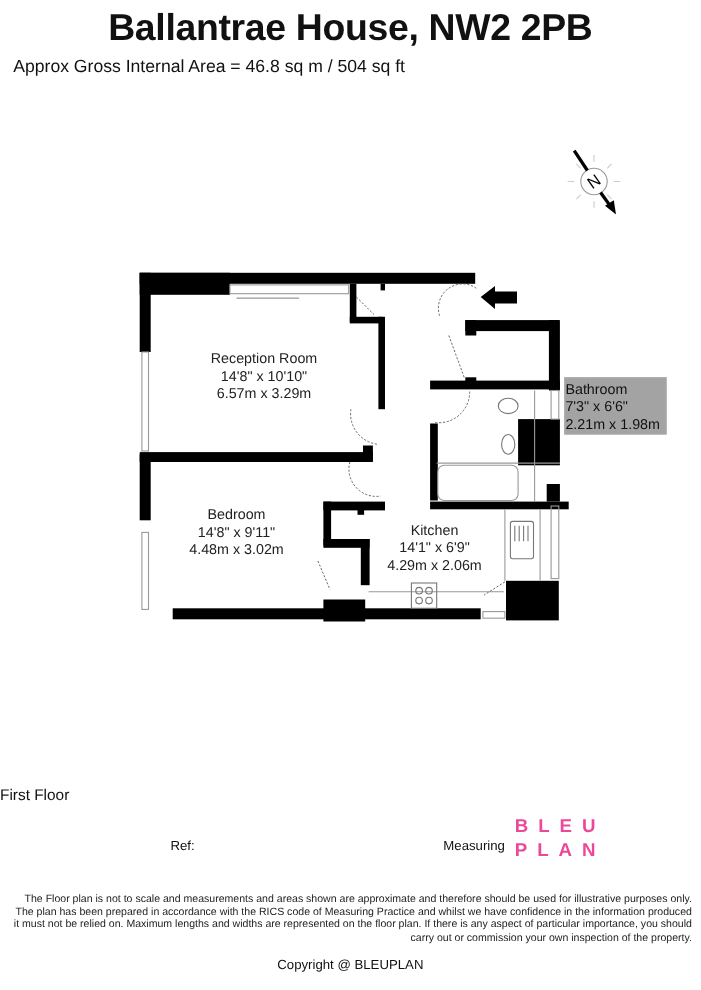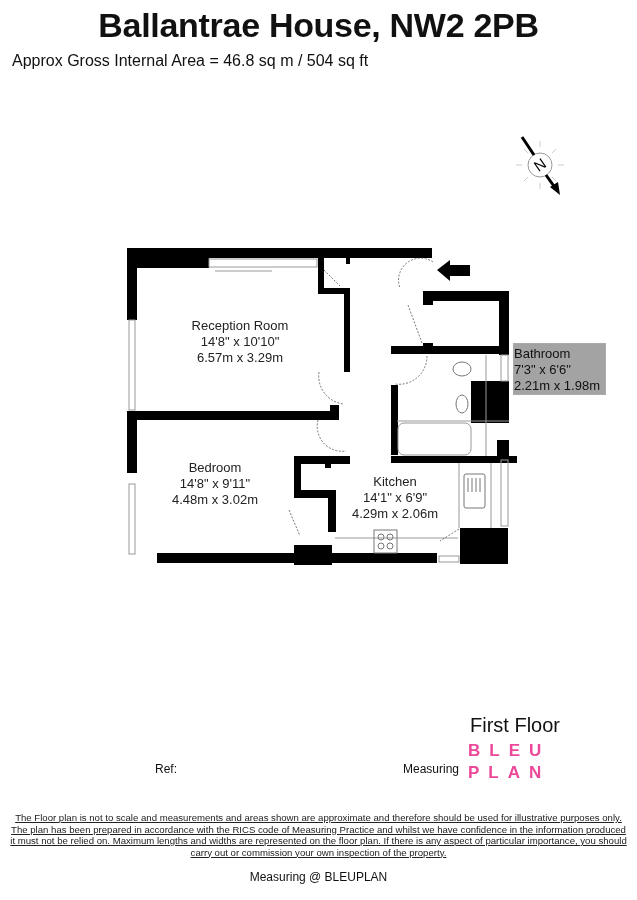--- a/index.html
+++ b/index.html
@@ -8,27 +8,27 @@
   .title { position: absolute; left: 0; width: 637px; top: 6px; text-align: center;
            font-size: 34px; font-weight: bold; letter-spacing: -0.3px; }
   .subtitle { position: absolute; left: 0; width: 637px; top: 52px; text-align: left;
               font-size: 16px; padding-left: 12px; box-sizing: border-box; }
   .compass { position: absolute; left: 510px; top: 135px; width: 60px; height: 60px; }
   .plan { position: absolute; left: 0; top: 0; width: 637px; height: 600px; }
   .room-label { position: absolute; text-align: center; font-size: 13px; line-height: 16px; color: #222; }
   .bath-box { position: absolute; left: 513px; top: 343px; width: 93px; height: 52px;
               border: 1px solid #aaa; background: #a3a3a3; text-align: left;
               font-size: 13px; line-height: 16px; padding-top: 2px; box-sizing: border-box; }
-  .floor-name { position: absolute; left: 0; width: 560px; top: 714px; text-align: right; font-size: 20px; }
+  .floor-name { position: absolute; left: 0; width: 560px; top: 714px; text-align: left; font-size: 14px; }
   .ref { position: absolute; left: 155px; top: 762px; font-size: 12px; }
   .copyright-label { position: absolute; left: 403px; top: 762px; font-size: 12px; }
   .logo { position: absolute; left: 468px; top: 740px; color: #ec4899; font-weight: bold;
           font-size: 17px; line-height: 22px; letter-spacing: 9px; }
-  .disclaimer { position: absolute; left: 8px; width: 621px; top: 812px; text-align: center;
-                font-size: 9.6px; line-height: 11.5px; color: #222; text-decoration: underline; }
+  .disclaimer { position: absolute; left: 8px; width: 621px; top: 812px; text-align: right;
+                font-size: 9.6px; line-height: 11.5px; color: #222; }
   .footer-copy { position: absolute; left: 0; width: 637px; top: 870px; text-align: center; font-size: 12px; }
 </style>
 </head>
 <body>
 
 <div class="title">Ballantrae House, NW2 2PB</div>
 <div class="subtitle">Approx Gross Internal Area = 46.8 sq m / 504 sq ft</div>
 
 <svg class="compass" viewBox="0 0 60 60">
   <g stroke="#ccc" stroke-width="1">
@@ -158,13 +158,13 @@
 </div>
 
 <div class="floor-name">First Floor</div>
 <div class="ref">Ref:</div>
 <div class="copyright-label">Measuring</div>
 <div class="logo">
   <div>BLEU</div>
   <div>PLAN</div>
 </div>
 <div class="disclaimer">The Floor plan is not to scale and measurements and areas shown are approximate and therefore should be used for illustrative purposes only. The plan has been prepared in accordance with the RICS code of Measuring Practice and whilst we have confidence in the information produced it must not be relied on. Maximum lengths and widths are represented on the floor plan. If there is any aspect of particular importance, you should carry out or commission your own inspection of the property.</div>
-<div class="footer-copy">Measuring @ BLEUPLAN</div>
+<div class="footer-copy">Copyright @ BLEUPLAN</div>
 
 </body></html>

